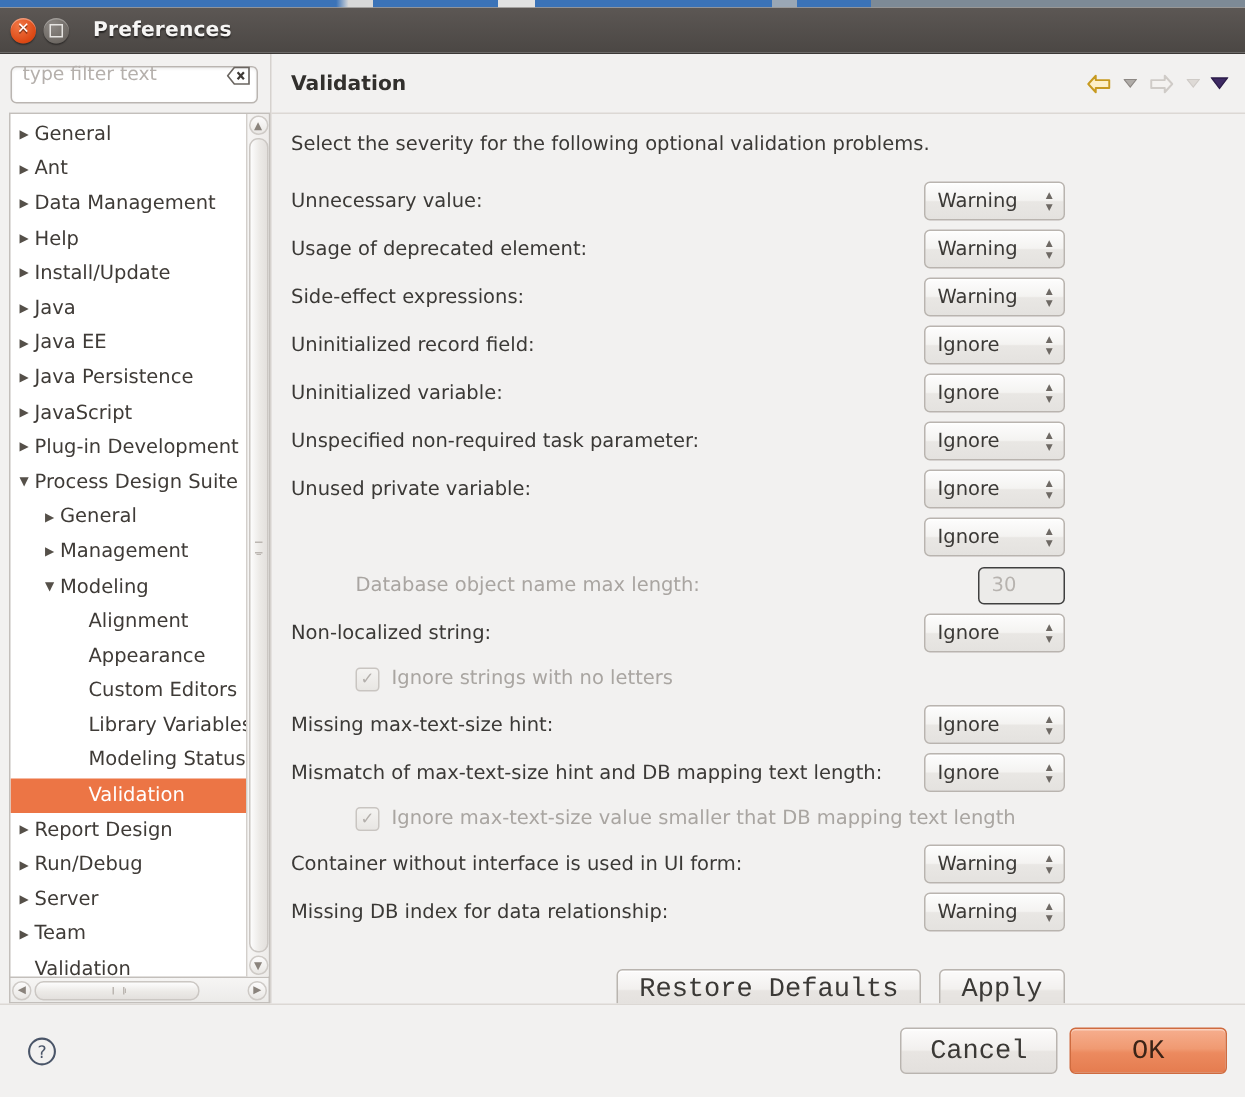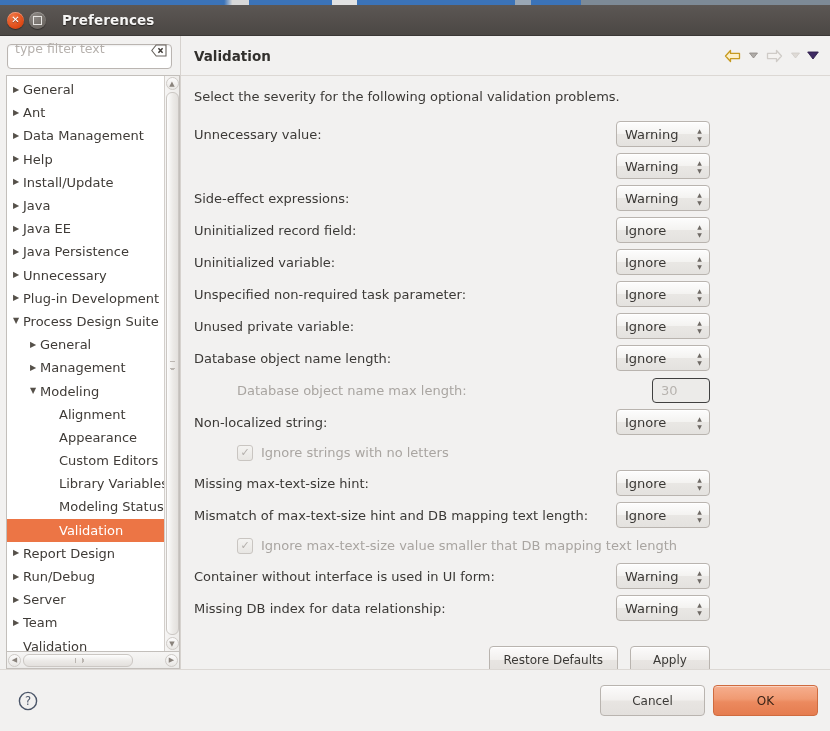--- a/index.html
+++ b/index.html
@@ -250,24 +250,25 @@
 
   #action-row {
     display: flex; justify-content: flex-end; align-items: center;
     gap: 12px; padding: 22px 120px 0 0;
   }
   .btn {
     height: 28px; min-width: 80px;
     padding: 0 14px;
     background: linear-gradient(180deg,#fcfbfb 0%,#f2f0ee 48%,#e8e5e2 52%,#e3e0dd 100%);
     border: 1px solid #b9b4af; border-radius: 4px;
-    font-size: 12px; color: #3b3936;
+    font-size: 18px; color: #3b3936;
     display: flex; align-items: center; justify-content: center;
     box-shadow: inset 0 1px 0 rgba(255,255,255,.85);
     box-sizing: border-box;
+    font-family: Liberation Mono, monospace;
   }
 
   
   #bottom-bar {
     height: 62px; flex: 0 0 62px;
     border-top: 1px solid #dcd8d4;
     background: #f2f1f0;
     display: flex; align-items: center;
     padding: 0 12px 0 17px;
     box-sizing: border-box;
@@ -343,21 +344,21 @@
             <div class="tree-item lvl0">
               <span class="arrow">▶</span>
               <span>Java EE</span>
             </div>
             <div class="tree-item lvl0">
               <span class="arrow">▶</span>
               <span>Java Persistence</span>
             </div>
             <div class="tree-item lvl0">
               <span class="arrow">▶</span>
-              <span>Unnecessary</span>
+              <span>JavaScript</span>
             </div>
             <div class="tree-item lvl0">
               <span class="arrow">▶</span>
               <span>Plug-in Development</span>
             </div>
             <div class="tree-item lvl0">
               <span class="arrow">▼</span>
               <span>Process Design Suite</span>
             </div>
             <div class="tree-item lvl1">
@@ -476,20 +477,21 @@
               <div class="opt-spacer"></div>
               <div class="combo">
                 <span class="val">Warning</span>
                 <span class="spin">
                   <span class="t">▲</span>
                   <span class="t">▼</span>
                 </span>
               </div>
             </div>
             <div class="opt-row pad-right">
+              <div class="opt-label">Usage of deprecated element:</div>
               <div class="opt-spacer"></div>
               <div class="combo">
                 <span class="val">Warning</span>
                 <span class="spin">
                   <span class="t">▲</span>
                   <span class="t">▼</span>
                 </span>
               </div>
             </div>
             <div class="opt-row pad-right">
@@ -541,21 +543,20 @@
               <div class="opt-spacer"></div>
               <div class="combo">
                 <span class="val">Ignore</span>
                 <span class="spin">
                   <span class="t">▲</span>
                   <span class="t">▼</span>
                 </span>
               </div>
             </div>
             <div class="opt-row pad-right">
-              <div class="opt-label">Database object name length:</div>
               <div class="opt-spacer"></div>
               <div class="combo">
                 <span class="val">Ignore</span>
                 <span class="spin">
                   <span class="t">▲</span>
                   <span class="t">▼</span>
                 </span>
               </div>
             </div>
           </div>

